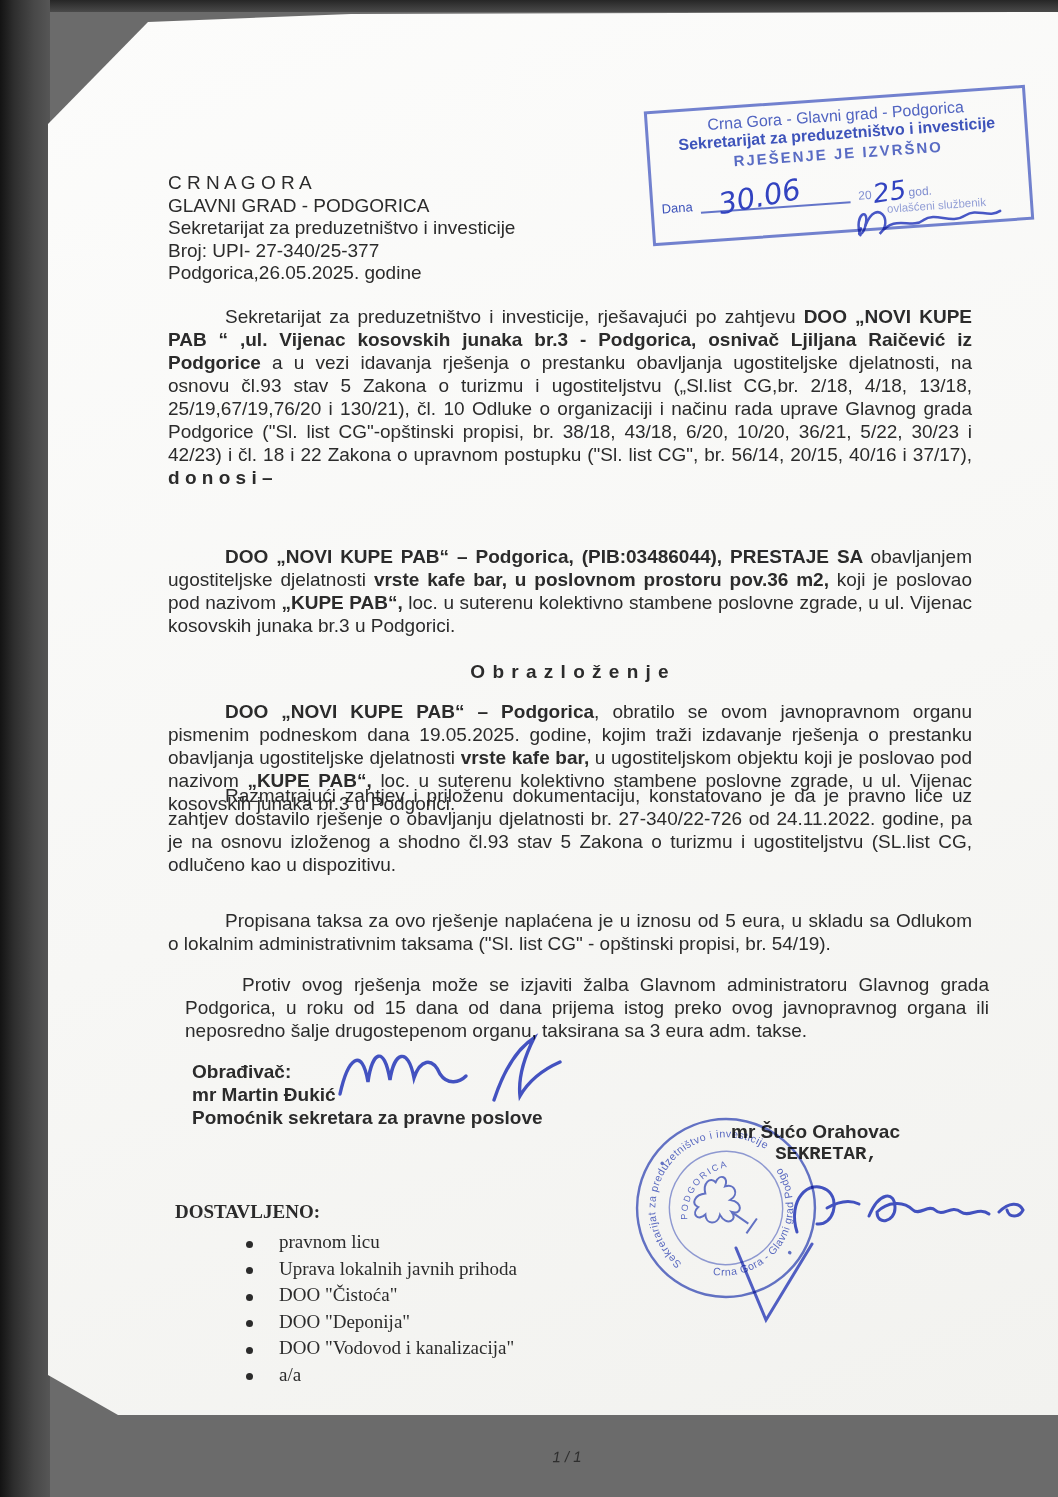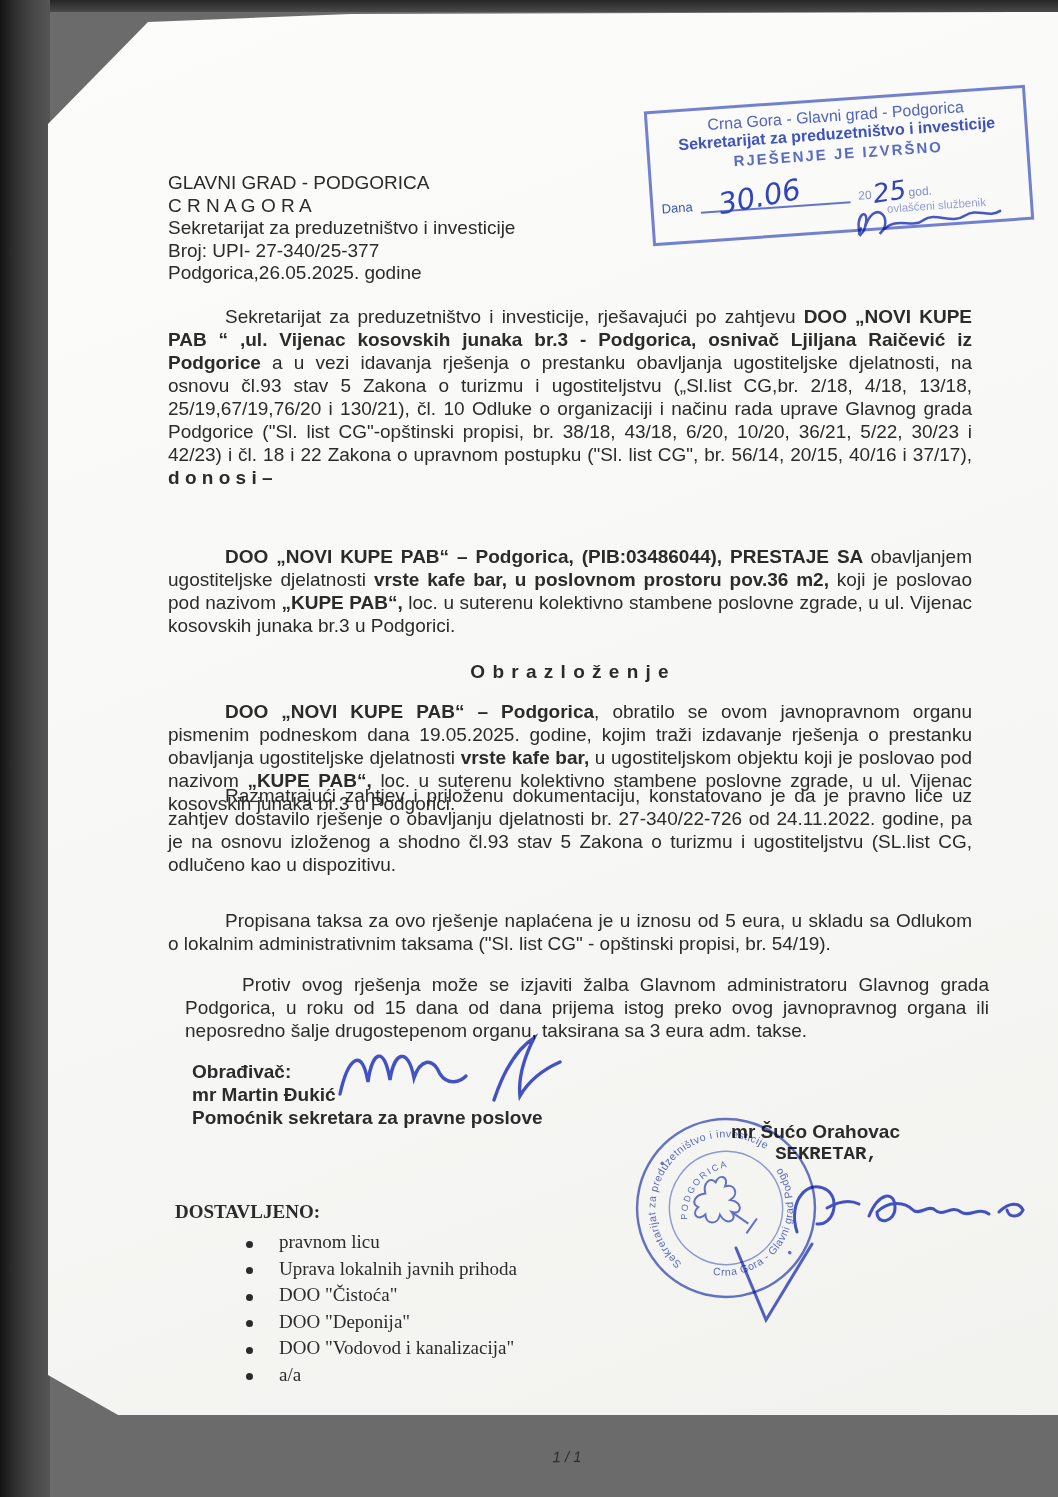--- a/index.html
+++ b/index.html
@@ -54,22 +54,22 @@
 </head>
 <body>
 
 <div class="scan">
   <div class="edge-top"></div>
   <div class="edge-left"></div>
 
   <div class="page">
 
     <div class="blk hdr">
+      <div>C R N A    G O R A</div>
       <div>GLAVNI GRAD - PODGORICA</div>
-      <div>C R N A    G O R A</div>
       <div>Sekretarijat za preduzetništvo i investicije</div>
       <div>Broj: UPI- 27-340/25-377</div>
       <div>Podgorica,26.05.2025. godine</div>
     </div>
 
     <div class="blk exec-stamp">
       <div class="es-l1">Crna Gora - Glavni grad - Podgorica</div>
       <div class="es-l2">Sekretarijat za preduzetništvo i investicije</div>
       <div class="es-l3">RJEŠENJE JE IZVRŠNO</div>
       <div class="es-dana">

